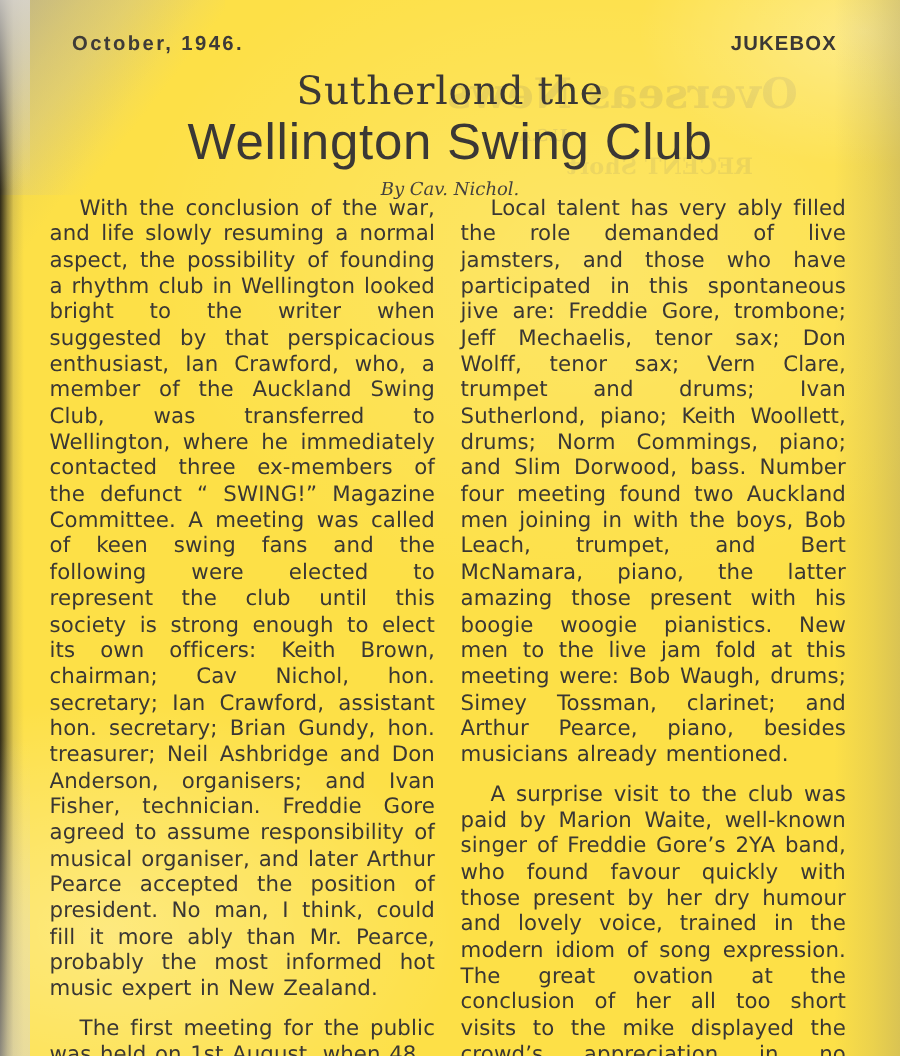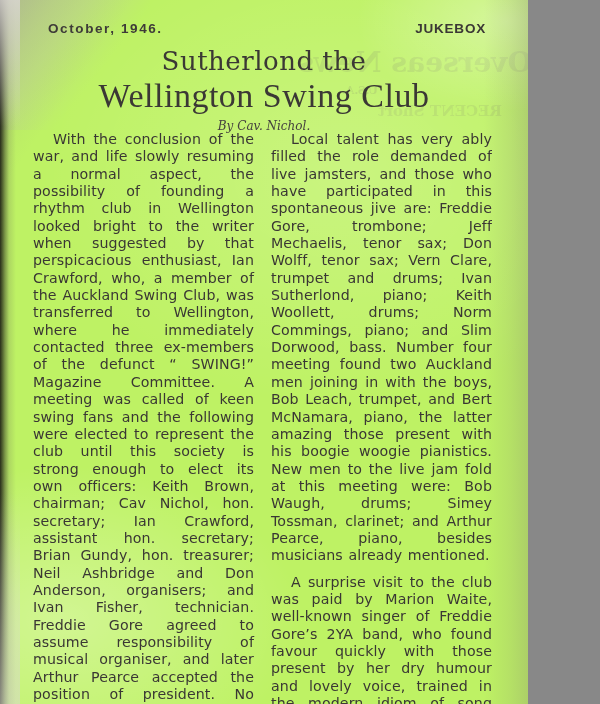--- a/index.html
+++ b/index.html
@@ -1,20 +1,20 @@
 <!DOCTYPE html>
 <html><head>
 <meta charset="utf-8">
 <style>
   html,body{margin:0;padding:0;background:#888;}
   .page{
     position:relative;
-    width:528px;height:704px;
+    width:600px;height:704px;
     overflow:hidden;
-    background-color:#bef264;
+    background-color:#fde047;
     color:#3a3734;
     font-family:"DejaVu Sans",sans-serif;
   }
   
   .texture{
     position:absolute;inset:0;pointer-events:none;
     background:
       radial-gradient(ellipse 340px 220px at 12% 88%, rgba(255,255,255,0.30), transparent 70%),
       radial-gradient(ellipse 420px 320px at 65% 25%, rgba(255,255,255,0.18), transparent 72%),
       radial-gradient(ellipse 200px 120px at 96% 3%, rgba(255,255,255,0.35), transparent 75%),
@@ -66,21 +66,21 @@
   }
 
   .titleblock{
     position:absolute;top:48px;left:0;width:100%;text-align:center;color:#3b3835;
   }
   .title-1{
     font-family:"DejaVu Serif",serif;
     font-size:26px;letter-spacing:0.5px;line-height:1.05;
   }
   .title-2{
-    font-family:Liberation Serif, serif;
+    font-family:Liberation Sans, sans-serif;
     font-size:34px;letter-spacing:0.5px;line-height:1.05;margin-top:3px;text-align:center;
   }
   .byline{
     font-family:"DejaVu Serif",serif;font-style:italic;
     font-size:12px;margin-top:5px;color:#45423e;
   }
 
   .columns{
     position:absolute;top:131px;left:33px;right:36px;bottom:0;
     display:flex;gap:17px;overflow:hidden;

